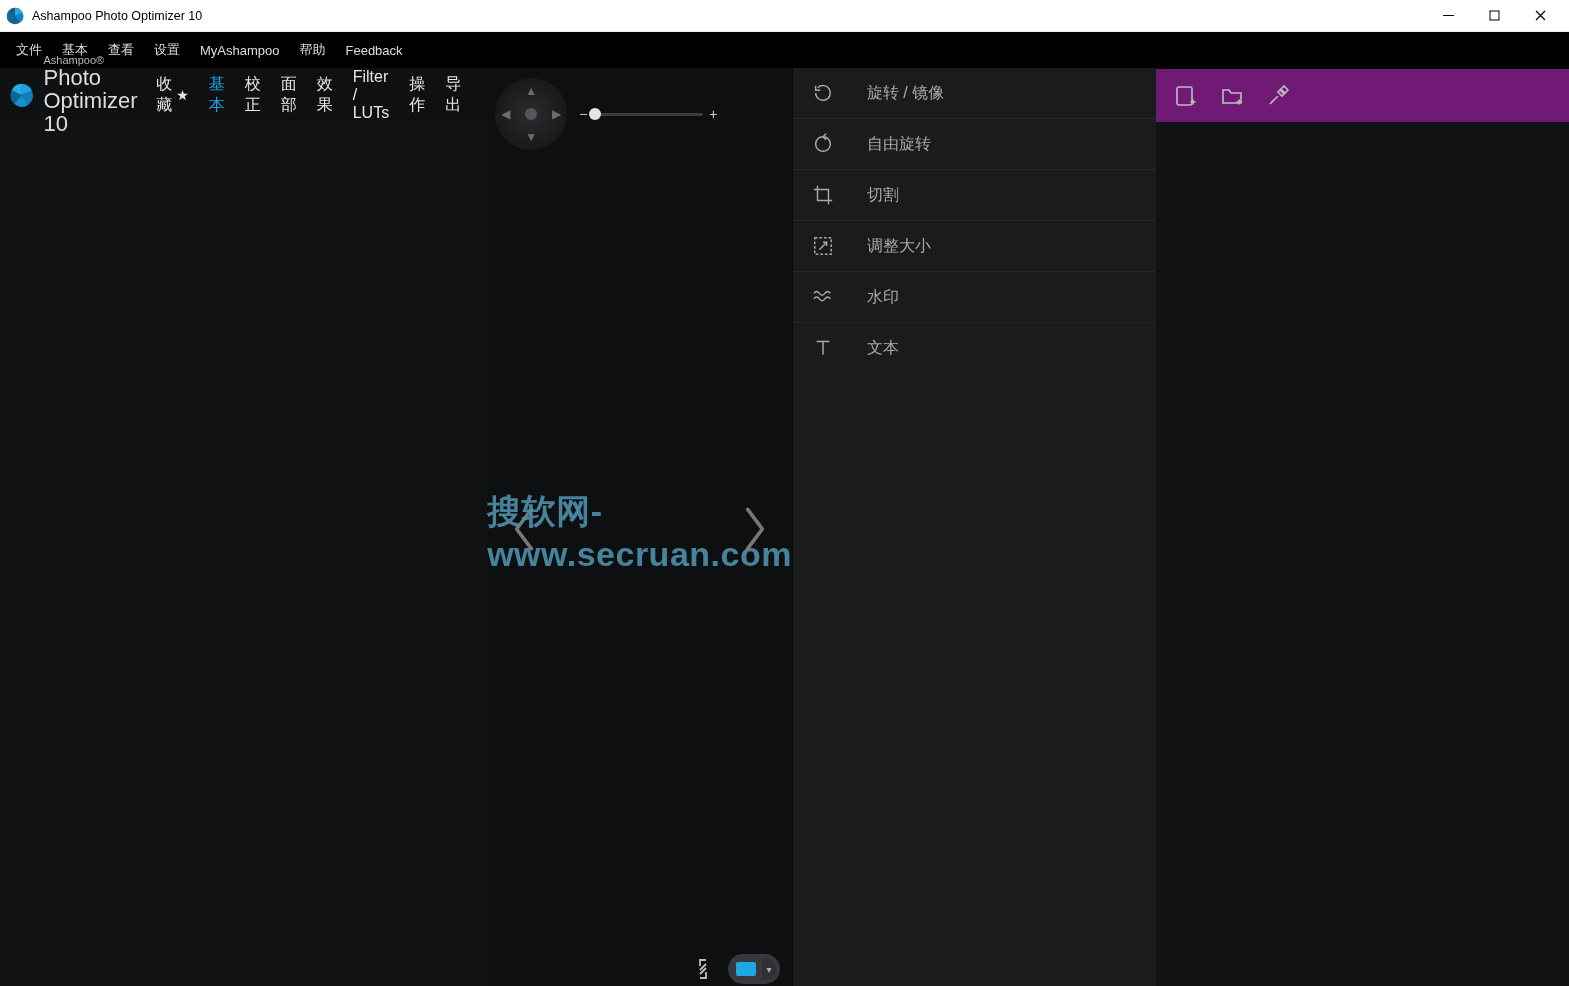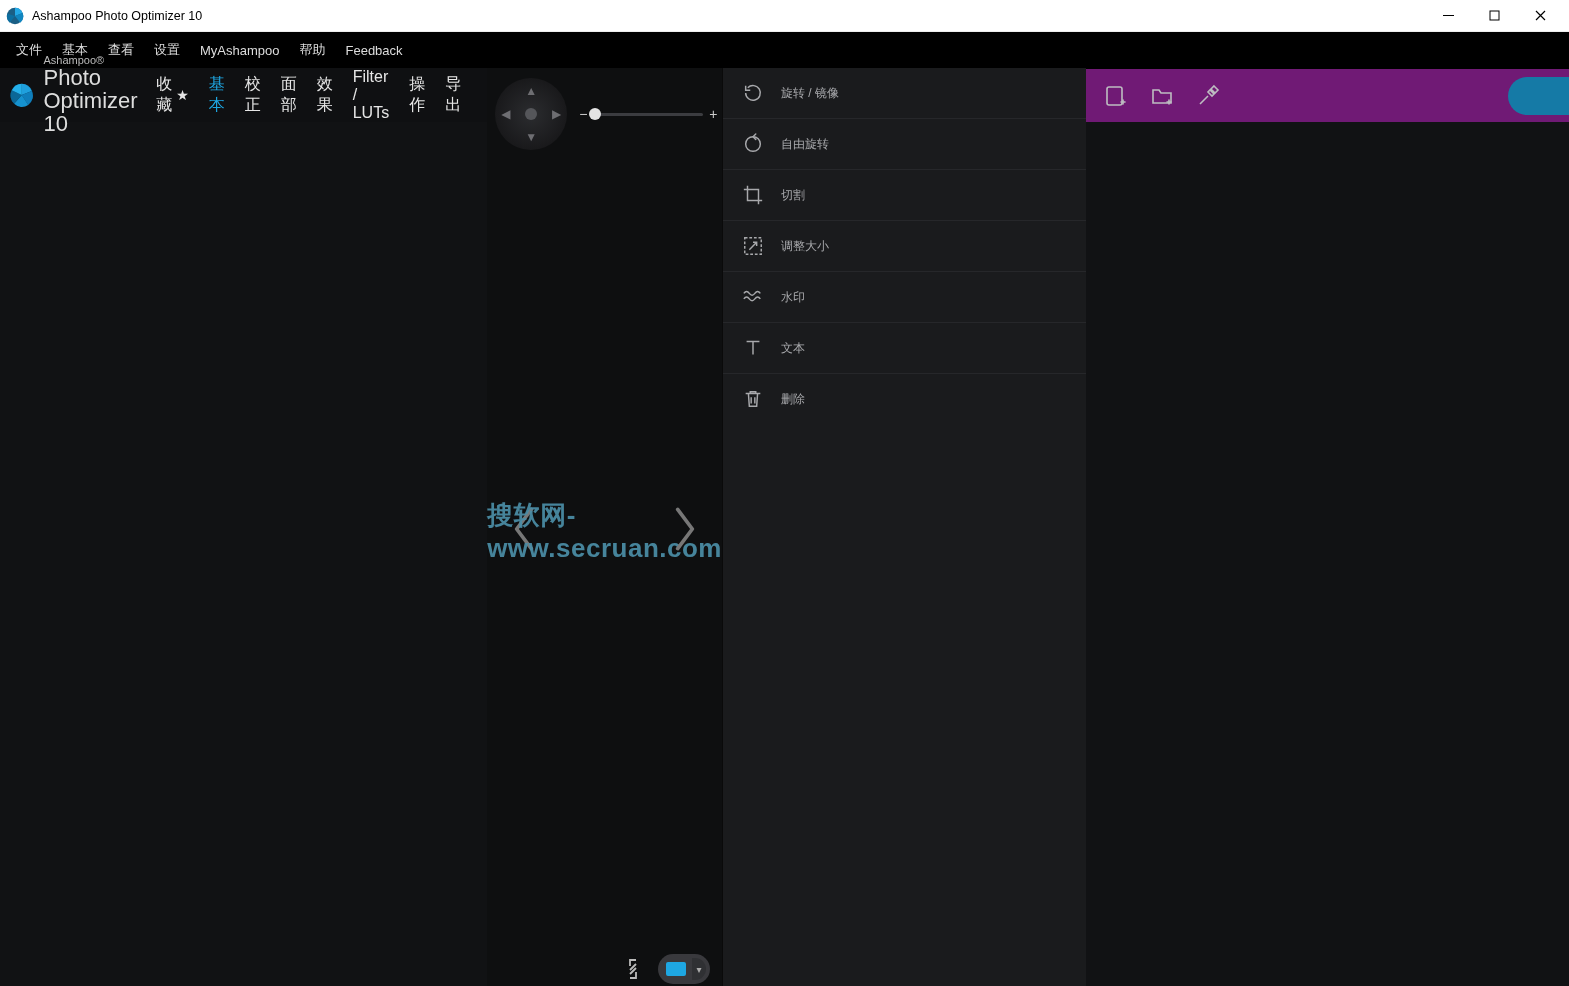--- a/index.html
+++ b/index.html
@@ -91,21 +91,21 @@
   .canvas-area {
     flex: 1;
     background: #0e0f10;
     position: relative;
     display: flex;
     align-items: center;
     justify-content: center;
   }
   .canvas-watermark {
     color: #4b8ea7;
-    font-size: 26px;
+    font-size: 34px;
     font-weight: 700;
     letter-spacing: 0.5px;
     opacity: 0.92;
     user-select: none;
   }
 
   
   .nav-controls {
     position: absolute;
     top: 10px; left: 8px;
@@ -192,24 +192,24 @@
   }
 
   
   .side-panel {
     width: 364px;
     background: #1a1b1d;
     border-left: 1px solid #0a0a0a;
   }
   .side-panel .tool-row {
     display:flex; align-items:center;
-    gap:16px;
+    gap:32px;
     padding: 13px 18px;
     color:#a8a9ac;
-    font-size:12px;
+    font-size:16px;
     border-top: 1px solid #26272a;
     cursor:pointer;
   }
   .side-panel .tool-row:first-child { border-top:none; }
   .side-panel .tool-row .ticon { width:24px; height:24px; display:flex; align-items:center; justify-content:center; }
   .side-panel .tool-row .ticon svg { width:22px; height:22px; stroke:#a8a9ac; fill:none; stroke-width:1.6; }
 
   
   .bottombar {
     height: 54px;
@@ -443,28 +443,20 @@
         <span>水印</span>
       </div>
       <div class="tool-row">
         <span class="ticon">
           <svg viewBox="0 0 24 24">
               <path d="M5 5h14M12 5v14"></path>
             </svg>
         </span>
         <span>文本</span>
       </div>
-      <div class="tool-row">
-        <span class="ticon">
-          <svg viewBox="0 0 24 24">
-              <path d="M4 6h16M9 6V4h6v2M7 6l1 14h8l1-14M10 10v7M14 10v7"></path>
-            </svg>
-        </span>
-        <span>删除</span>
-      </div>
     </div>
   </div>
 
   <div class="bottombar">
     <div class="bb-iconbtn">
       <svg viewBox="0 0 24 24">
           <rect x="3" y="3" width="15" height="18" rx="2"></rect>
           <path d="M17 18h4M19 16v4" stroke-linecap="round"></path>
         </svg>
     </div>

